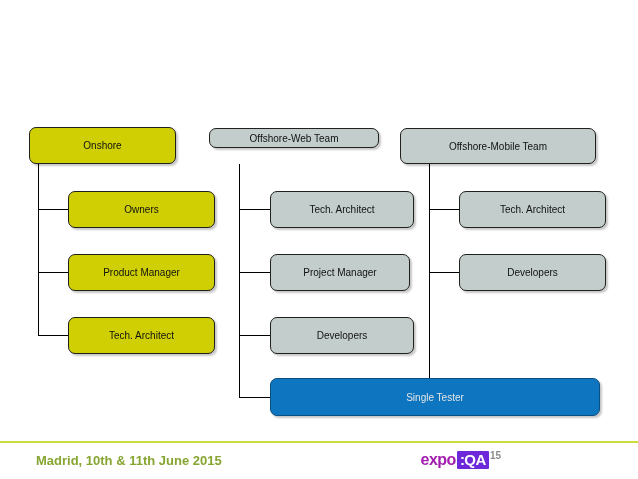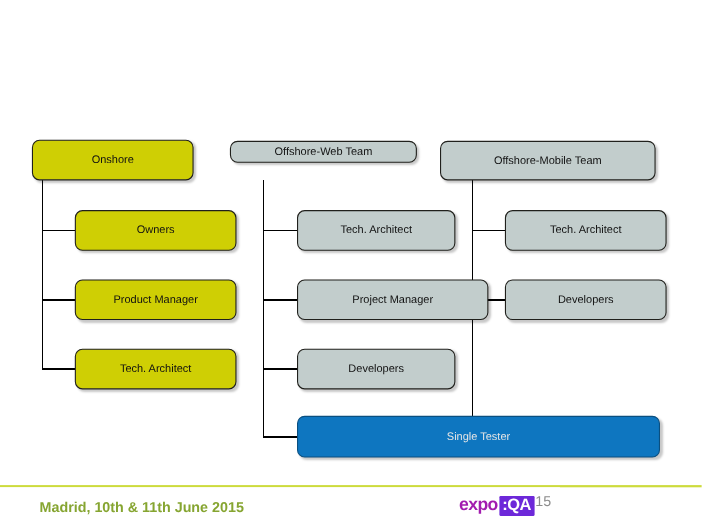--- a/index.html
+++ b/index.html
@@ -112,22 +112,22 @@
     color: #ffffff;
     font-size: 15px;
     font-weight: bold;
     line-height: 18px;
     padding: 0 3px;
     margin-left: 1px;
     letter-spacing: -0.5px;
     border-radius: 1px;
   }
   #logo-year {
-    font-size: 13px;
-    font-weight: normal;
+    font-size: 10px;
+    font-weight: bold;
     color: #8c8c8c;
     line-height: 10px;
     margin-left: 1px;
   }
 </style>
 </head>
 <body>
 
 <div id="slide">
 
@@ -157,21 +157,21 @@
     <div class="node yellow" style="left:68px; top:317px; width:147px; height:37px;">
       <span>Tech. Architect</span>
     </div>
 
     <div class="node slate" style="left:209px; top:128px; width:170px; height:20px;">
       <span>Offshore-Web Team</span>
     </div>
     <div class="node slate" style="left:270px; top:191px; width:144px; height:37px;">
       <span>Tech. Architect</span>
     </div>
-    <div class="node slate" style="left:270px; top:254px; width:174px; height:37px;">
+    <div class="node slate" style="left:270px; top:254px; width:140px; height:37px;">
       <span>Project Manager</span>
     </div>
     <div class="node slate" style="left:270px; top:317px; width:144px; height:37px;">
       <span>Developers</span>
     </div>
 
     <div class="node slate" style="left:400px; top:128px; width:196px; height:36px;">
       <span>Offshore-Mobile Team</span>
     </div>
     <div class="node slate" style="left:459px; top:191px; width:147px; height:37px;">

